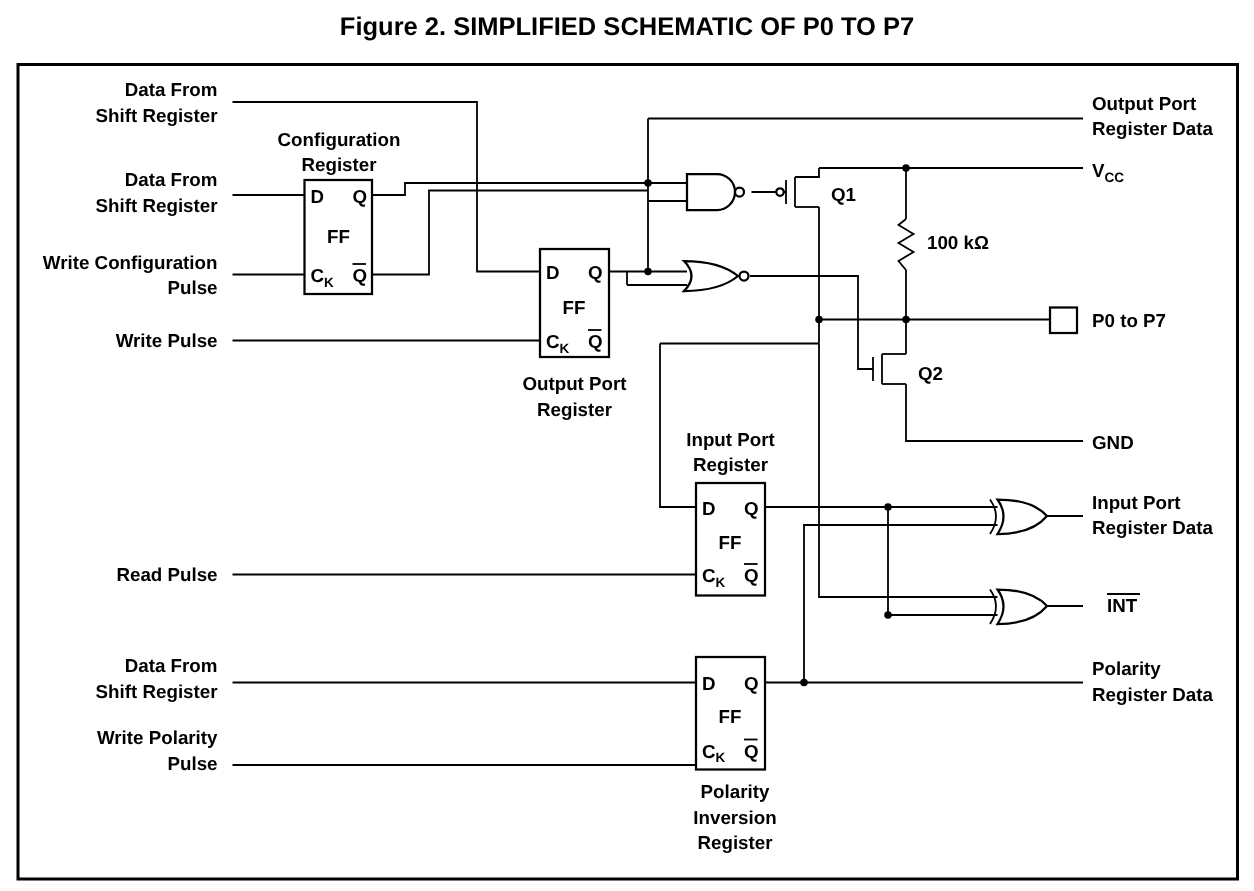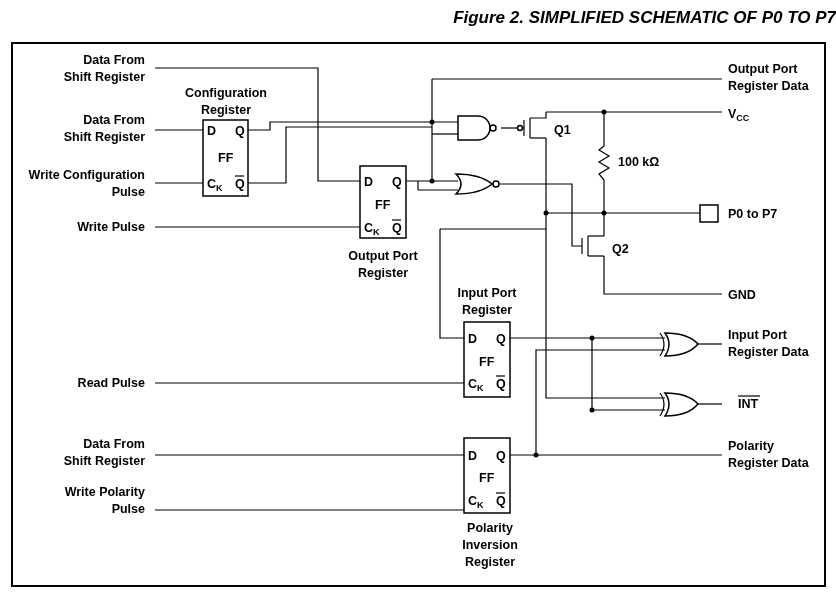--- a/index.html
+++ b/index.html
@@ -1,19 +1,19 @@
 <!DOCTYPE html>
 <html><head>
 <meta charset="utf-8">
 <style>
   html, body { margin:0; padding:0; background:#fff; }
   body { width:836px; height:594px; position:relative; overflow:hidden;
          font-family:"Liberation Sans", sans-serif; color:#000; }
-  #title { position:absolute; left:0; top:8px; width:836px; text-align:right;
-           font-size:17px; font-weight:bold;font-style:italic; }
+  #title { position:absolute; left:0; top:8px; width:836px; text-align:center;
+           font-size:17px; font-weight:bold; }
   #frame { position:absolute; left:11px; top:42px; width:815px; height:545px;
            border:2px solid #000; box-sizing:border-box; }
   svg { position:absolute; left:0; top:0; }
   .lbl { font-family:"Liberation Sans", sans-serif; font-size:12.5px; font-weight:bold; fill:#000; }
   .pin { font-family:"Liberation Sans", sans-serif; font-size:12.5px; font-weight:bold; fill:#000; }
   .w { stroke:#000; stroke-width:1.2; fill:none; }
   .box { stroke:#000; stroke-width:1.5; fill:#fff; }
 </style>
 </head>
 <body>

